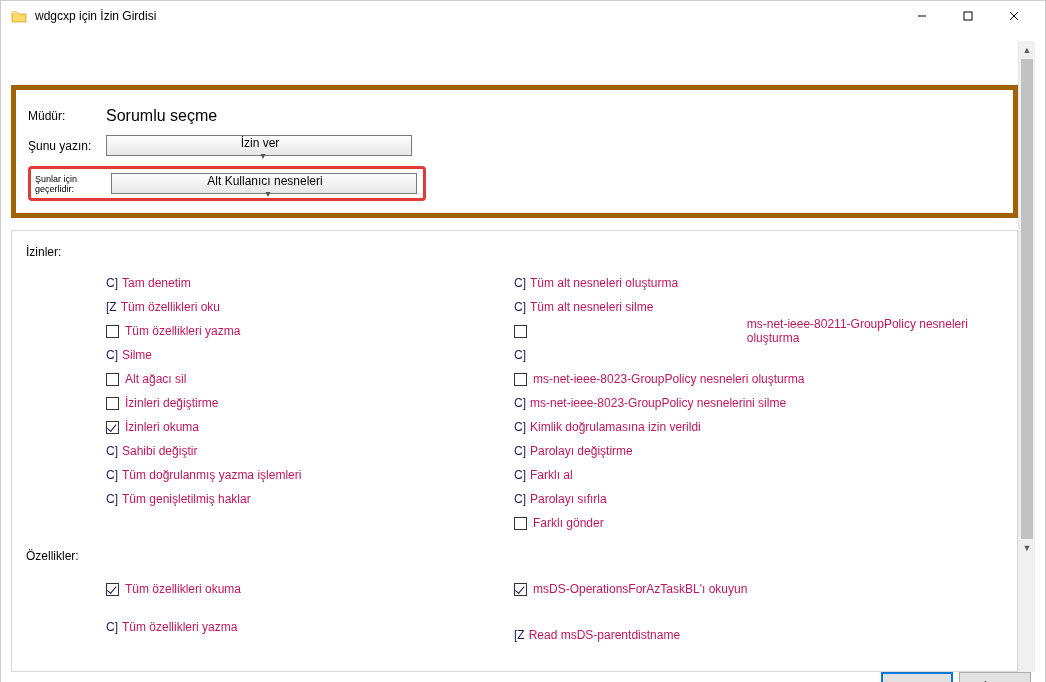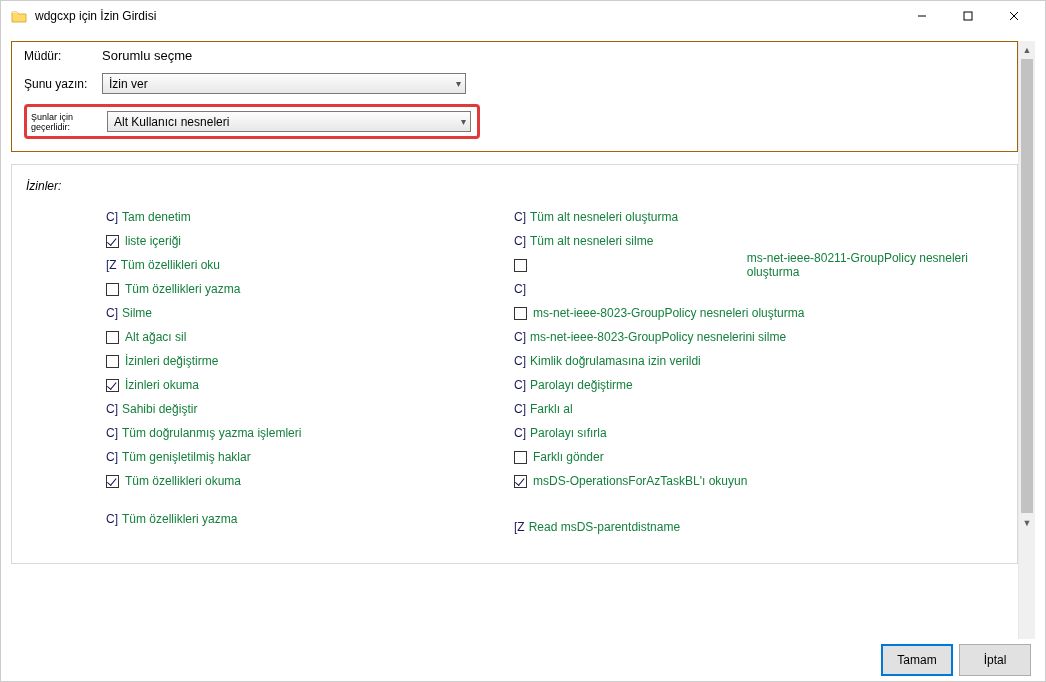--- a/index.html
+++ b/index.html
@@ -50,70 +50,71 @@
   position: relative;
   display: flex;
   gap: 0;
 }
 .scroll-area {
   flex: 1;
   position: relative;
   overflow: hidden;
 }
 .panel {
-  border: 1px solid #a16207;
-  padding: 6px 12px 10px 12px;
+  border: 5px solid #a16207;
+  padding: 17px 12px 10px 12px;
   margin-bottom: 12px;
   background: #fff;
+  margin-top: 44px;
 }
 .row {
   display: flex;
   align-items: center;
   margin-bottom: 10px;
 }
 .row .label {
   width: 78px;
   font-size: 12px;
 }
 .row .label-small {
   width: 78px;
   font-size: 9px;
 }
 .static-val {
-  font-size: 13px;
+  font-size: 16px;
   color: #000;
 }
 .combo {
-  width: 364px;
+  width: 306px;
   height: 21px;
   border: 1px solid #7a7a7a;
   background: linear-gradient(#fdfdfd,#e7e7e7);
   display: flex;
   align-items: center;
   justify-content: space-between;
   padding: 0 4px 0 6px;
   font-size: 12px;
+  flex-direction: column;
 }
 .combo .chev { font-size: 10px; color: #555; margin-left: 6px;}
 .highlight-box {
   border: 3px solid #e03a3a;
   border-radius: 4px;
   padding: 4px 6px 4px 4px;
   display: inline-flex;
   align-items: center;
   gap: 6px;
 }
 .highlight-box .label-small { width: 70px; }
 
 .section-label {
   font-size: 12px;
   margin-bottom: 12px;
   color: #000;
   padding-left: 2px;
-  font-style: italic;
 }
 .perm-panel {
   border: 1px solid #d9d9d9;
   padding: 14px 0 10px 12px;
   background: #fff;
 }
 .cols {
   display: flex;
 }
 .col {
@@ -124,21 +125,21 @@
 .col-right { flex:1; }
 .perm-item {
   display: flex;
   align-items: center;
   height: 24px;
   margin-bottom: 0;
   font-size: 12px;
   color: #1a1a5c;
 }
 .perm-item .link-text {
-  color: #15803d;
+  color: #be185d;
 }
 .chk, .chk-checked, .chk-mixed {
   width: 13px; height: 13px;
   border: 1px solid #333;
   margin-right: 6px;
   display: inline-flex;
   align-items: center;
   justify-content: center;
   background: #fff;
 }
@@ -253,24 +254,20 @@
 
       <div class="perm-panel">
         <div class="section-label">İzinler:</div>
         <div class="cols">
           <div class="col col-left" id="perm-left">
               <div class="perm-item">
                 <span class="prefix">C]</span>
                 <span class="link-text">Tam denetim</span>
               </div>
               <div class="perm-item">
-                <span class="chk-checked"></span>
-                <span class="link-text">liste içeriği</span>
-              </div>
-              <div class="perm-item">
                 <span class="prefix">[Z</span>
                 <span class="link-text">Tüm özellikleri oku</span>
               </div>
               <div class="perm-item">
                 <span class="chk"></span>
                 <span class="link-text">Tüm özellikleri yazma</span>
               </div>
               <div class="perm-item">
                 <span class="prefix">C]</span>
                 <span class="link-text">Silme</span>
@@ -340,20 +337,21 @@
                 <span class="prefix">C]</span>
                 <span class="link-text">Parolayı sıfırla</span>
               </div>
               <div class="perm-item">
                 <span class="chk"></span>
                 <span class="link-text">Farklı gönder</span>
               </div>
             </div>
         </div>
 
+        <div class="properties-label">Özellikler:</div>
         <div class="cols">
           <div class="col col-left" id="prop-left">
               <div class="perm-item" style="margin-bottom: 14px;">
                 <span class="chk-checked"></span>
                 <span class="link-text">Tüm özellikleri okuma</span>
               </div>
               <div class="perm-item" style="margin-bottom: 14px;">
                 <span class="prefix">C]</span>
                 <span class="link-text">Tüm özellikleri yazma</span>
               </div>

